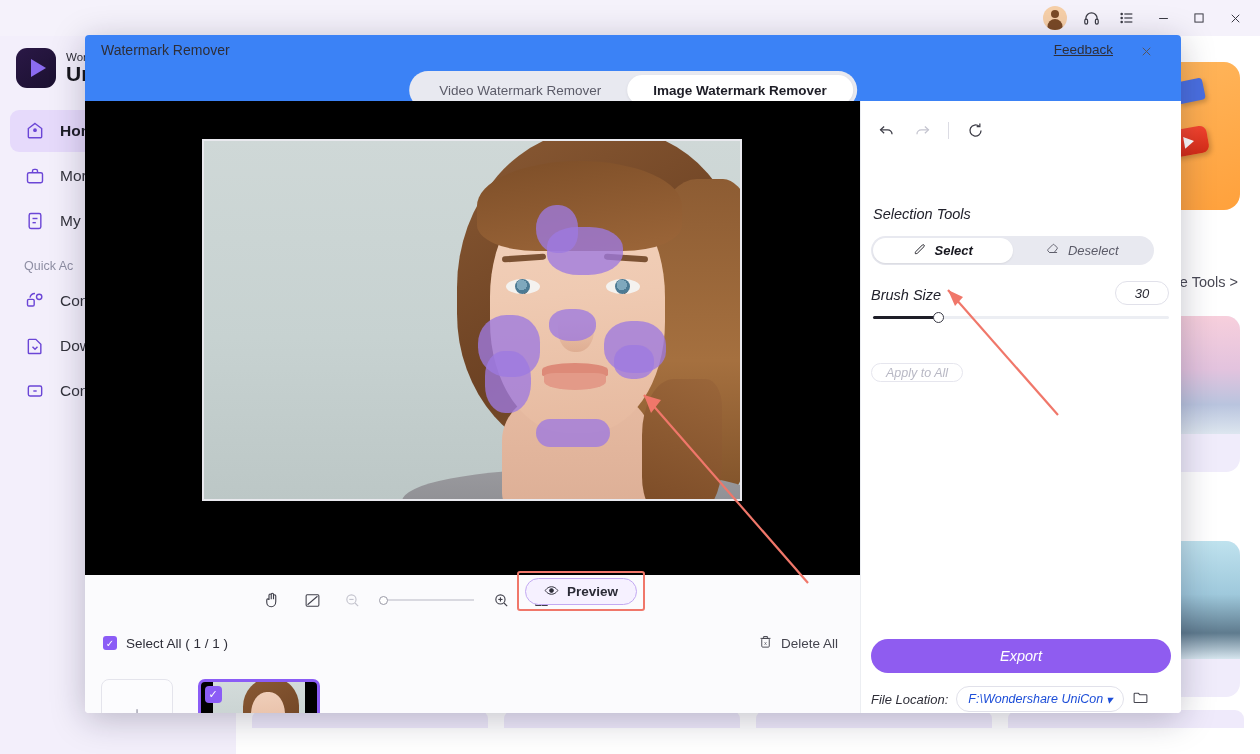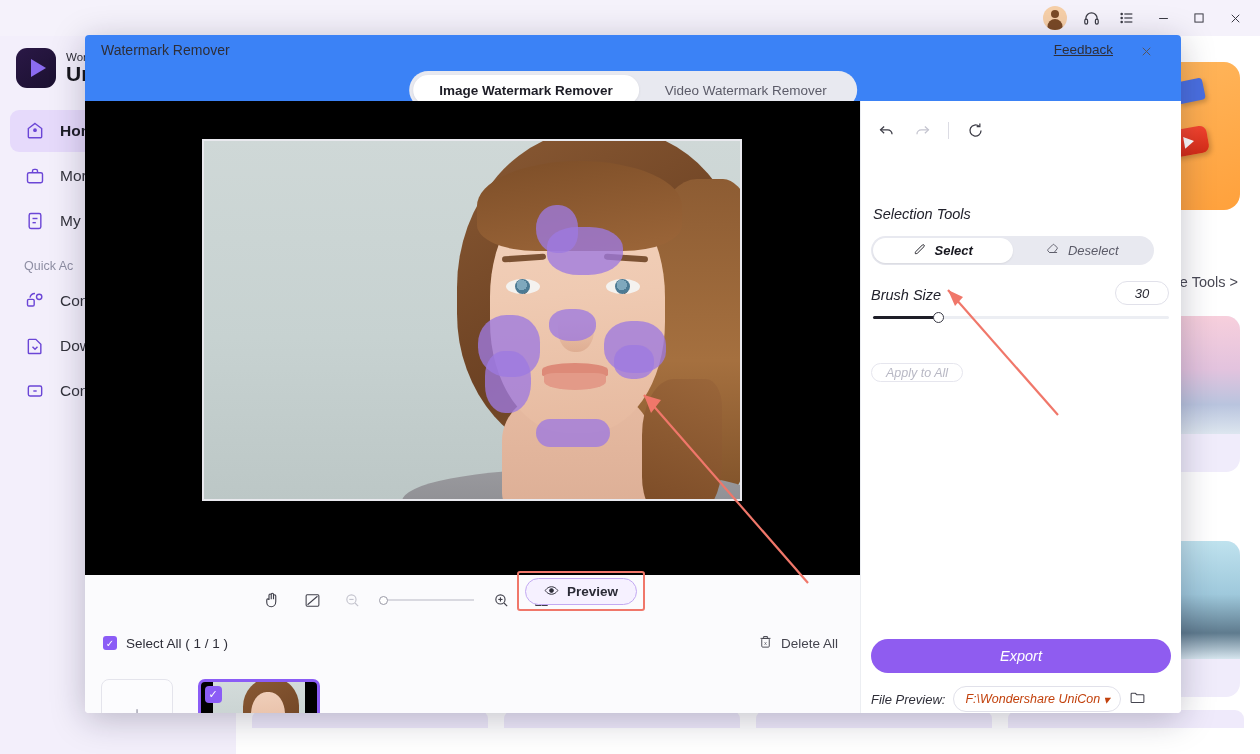--- a/index.html
+++ b/index.html
@@ -336,21 +336,21 @@
     display: flex; align-items: center; justify-content: center;
     font-size: 14.5px;
   }
   .file-row {
     position: absolute; left: 10px; right: 10px; top: 584px; height: 28px;
     display: flex; align-items: center; gap: 8px; font-size: 13px; color: #2e2e38;
   }
   .file-sel {
     flex: 1; height: 26px; border: 1px solid #e1e1ea; border-radius: 13px;
     display: flex; align-items: center; justify-content: space-between;
-    padding: 4px 11px; font-size: 12.5px; color: #c2410c; max-width: 168px;
+    padding: 4px 11px; font-size: 12.5px; color: #1d4ed8; max-width: 168px;
   }
   .folder-ic { color: #45454f; font-size: 15px; }
 
   
   .ann { position: absolute; pointer-events: none; }
 </style>
 </head>
 <body>
 
 <div id="root">
@@ -499,22 +499,22 @@
     <div class="modal-head">
       <div class="modal-title">Watermark Remover</div>
       <div class="feedback">Feedback</div>
       <div class="modal-close">
         <svg width="15" height="15" viewBox="0 0 24 24" stroke="#55555f" stroke-width="1.6">
             <line x1="6" y1="6" x2="18" y2="18"></line>
             <line x1="18" y1="6" x2="6" y2="18"></line>
           </svg>
       </div>
       <div class="seg-wrap">
+        <div class="seg">Video Watermark Remover</div>
         <div class="seg active">Image Watermark Remover</div>
-        <div class="seg">Video Watermark Remover</div>
       </div>
     </div>
 
     <div class="modal-body">
 
       <div class="left-pane">
 
         <div class="canvas">
           <div class="photo">
             <div class="ph-hair-back"></div>
@@ -682,21 +682,21 @@
           <div class="bs-fill"></div>
           <div class="bs-thumb"></div>
         </div>
 
         <div class="apply-all">Apply to All</div>
 
 
         <div class="export-btn">Export</div>
 
         <div class="file-row">
-          <span>File Preview:</span>
+          <span>File Location:</span>
           <div class="file-sel">
             <span>F:\Wondershare UniCon</span>
             <span>▾</span>
           </div>
           <span class="folder-ic">
             <svg width="17" height="17" viewBox="0 0 24 24" fill="none" stroke="#45454f" stroke-width="1.5">
               <path d="M3 7a1 1 0 011-1h5l2 2h9a1 1 0 011 1v9a1 1 0 01-1 1H4a1 1 0 01-1-1z"></path>
             </svg>
           </span>
         </div>

